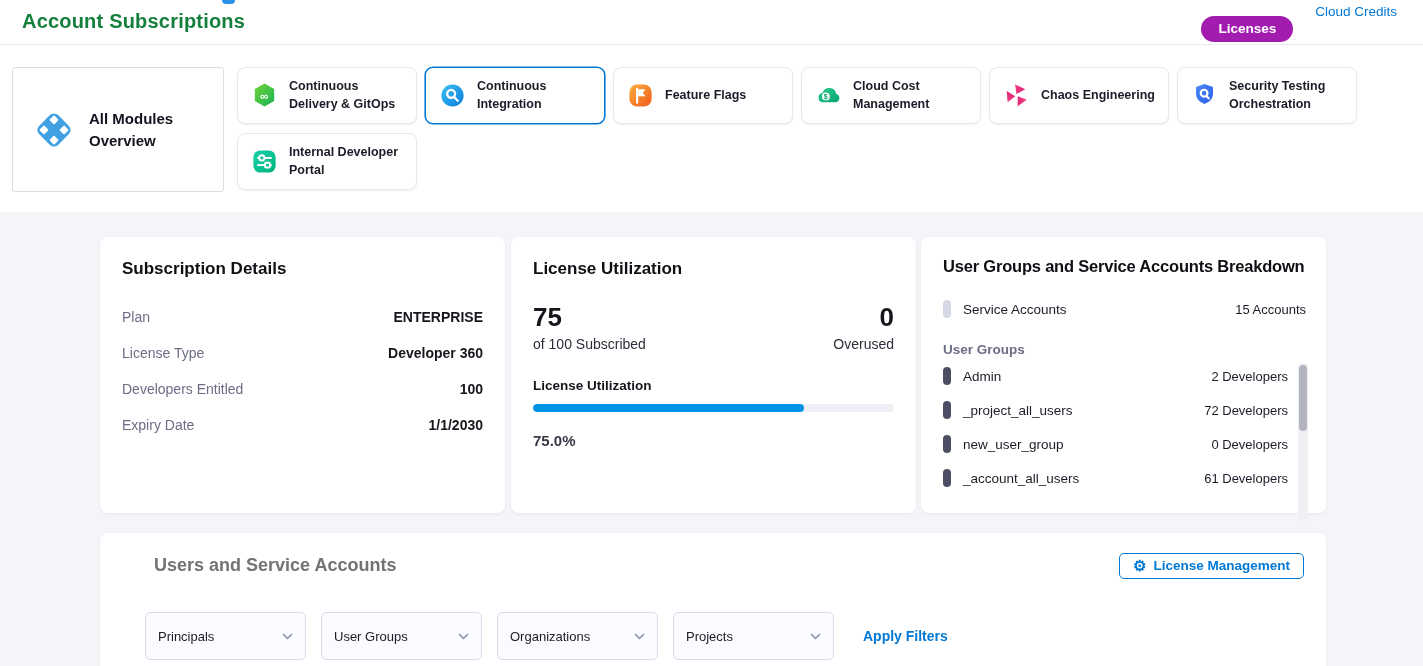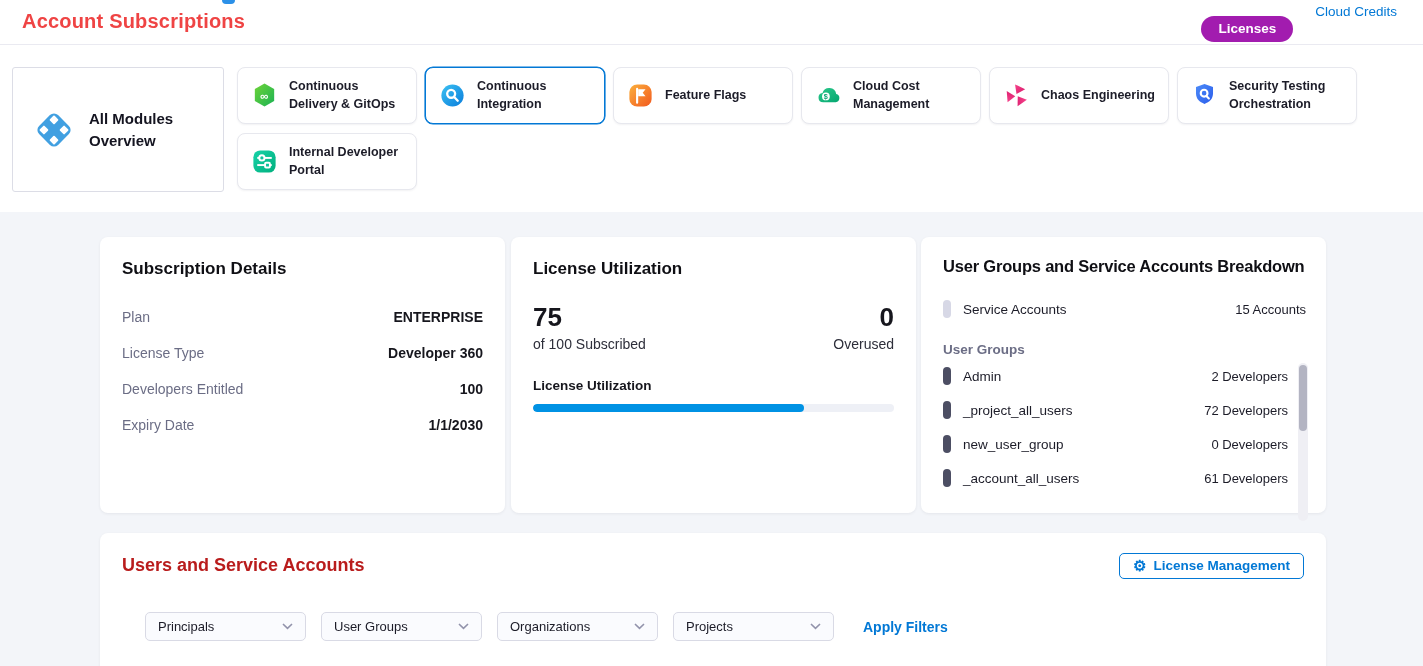--- a/index.html
+++ b/index.html
@@ -2,21 +2,21 @@
 <html><head>
 <meta charset="utf-8">
 <style>
   * { margin:0; padding:0; box-sizing:border-box; }
   html,body { width:1423px; height:666px; overflow:hidden; }
   body { font-family:"Liberation Sans","DejaVu Sans",sans-serif; background:#ffffff; color:#1c1c28; position:relative; }
 
   
   .header { position:absolute; top:0; left:0; width:1423px; height:45px; background:#fff; border-bottom:1px solid #eaeaf1; z-index:5; }
   .clipped-dot { position:absolute; top:0; left:222px; width:13px; height:4px; background:#2b90e8; border-radius:0 0 4px 4px; }
-  .page-title { position:absolute; left:22px; top:10px; font-size:20px; font-weight:700; color:#ef4444; letter-spacing:.2px; }
+  .page-title { position:absolute; left:22px; top:10px; font-size:20px; font-weight:700; color:#15803d; letter-spacing:.2px; }
   .header-right { position:absolute; right:26px; top:0; height:45px; display:flex; align-items:flex-start; gap:22px; }
   .licenses-pill { margin-top:16px; background:#a21caf; color:#fff; font-size:13.5px; font-weight:700; border:none; border-radius:999px; padding:5px 17px 6px; height:26px; cursor:pointer; }
   .cloud-credits { margin-top:4px; color:#0278d5; font-size:13.5px; font-weight:400; text-decoration:none; cursor:pointer; }
 
   
   .modules { position:absolute; top:46px; left:0; width:1423px; height:166px; background:#fff; }
   .overview-card { position:absolute; left:12px; top:21px; width:212px; height:125px; background:#fff; border:1px solid #dcdde6; border-radius:3px; display:flex; align-items:center; gap:12px; padding:0 14px 0 18px; cursor:pointer; }
   .overview-label { font-size:15px; font-weight:700; color:#141420; line-height:1.45; }
   .tabs-wrap { position:absolute; left:237px; top:21px; width:1130px; display:flex; flex-wrap:wrap; gap:9px 8px; }
   .module-tab { width:180px; height:57px; background:#fff; border:1px solid #e7e8ee; box-shadow:0 1px 2px rgba(40,41,61,.06); border-radius:8px; display:flex; align-items:center; gap:10px; padding:0 10px 0 12px; cursor:pointer; }
@@ -57,25 +57,25 @@
   .bd-name { font-size:13.5px; color:#1c1c28; }
   .bd-val { margin-left:auto; font-size:13px; color:#1c1c28; }
   .bd-sa { margin-top:16px; }
   .bd-groups-header { margin-top:16px; font-size:13.5px; font-weight:700; color:#6b6d85; }
   .bd-list { position:relative; margin-top:2px; padding-right:18px; }
   .bd-scrollbar { position:absolute; right:-2px; top:4px; width:10px; height:158px; background:#efeff4; border-radius:5px; }
   .bd-thumb { position:absolute; left:1px; top:2px; width:8px; height:66px; background:#b3b4c2; border-radius:4px; cursor:pointer; }
 
   
   .card-users { left:100px; top:321px; width:1226px; height:200px; padding:22px; }
-  .users-title { font-size:18px; font-weight:700; color:#b91c1c; }
+  .users-title { font-size:18px; font-weight:700; color:#737373;margin-left:32px; }
   .lm-button { position:absolute; right:22px; top:20px; display:flex; align-items:center; gap:7px; border:1px solid #0278d5; background:#fff; color:#0278d5; border-radius:5px; padding:4px 13px 5px; font-size:13.5px; font-weight:700; cursor:pointer; }
   .gear-glyph { font-size:15px; line-height:1; }
   .filters-row { margin-top:36px; margin-left:23px; display:flex; align-items:center; gap:15px; }
-  .dropdown { width:161px; height:29px; background:#fafbfe; border:1px solid #d9dae5; border-radius:5px; display:flex; align-items:center; justify-content:space-between; padding:0 12px; cursor:pointer; }
+  .dropdown { width:161px; height:48px; background:#fafbfe; border:1px solid #d9dae5; border-radius:5px; display:flex; align-items:center; justify-content:space-between; padding:0 12px; cursor:pointer; }
   .dropdown-label { font-size:13px; color:#1c1c28; }
   .apply-filters { margin-left:14px; font-size:14px; font-weight:700; color:#0278d5; text-decoration:none; cursor:pointer; }
 </style>
 </head>
 <body>
 
 <div class="header">
   <div class="clipped-dot"></div>
   <div class="page-title">Account Subscriptions</div>
   <div class="header-right">
@@ -245,20 +245,21 @@
       </div>
       <div class="util-right">
         <div class="util-big">0</div>
         <div class="util-caption">Overused</div>
       </div>
     </div>
     <div class="util-bar-label">License Utilization</div>
     <div class="util-track">
       <div class="util-fill" style="width: 75%;"></div>
     </div>
+    <div class="util-percent">75.0%</div>
   </div>
 
   <div class="card card-break">
     <div class="card-title">User Groups and Service Accounts Breakdown</div>
     <div class="bd-row bd-sa">
       <span class="bd-pill light"></span>
       <span class="bd-name">Service Accounts</span>
       <span class="bd-val">15 Accounts</span>
     </div>
     <div class="bd-groups-header">User Groups</div>

